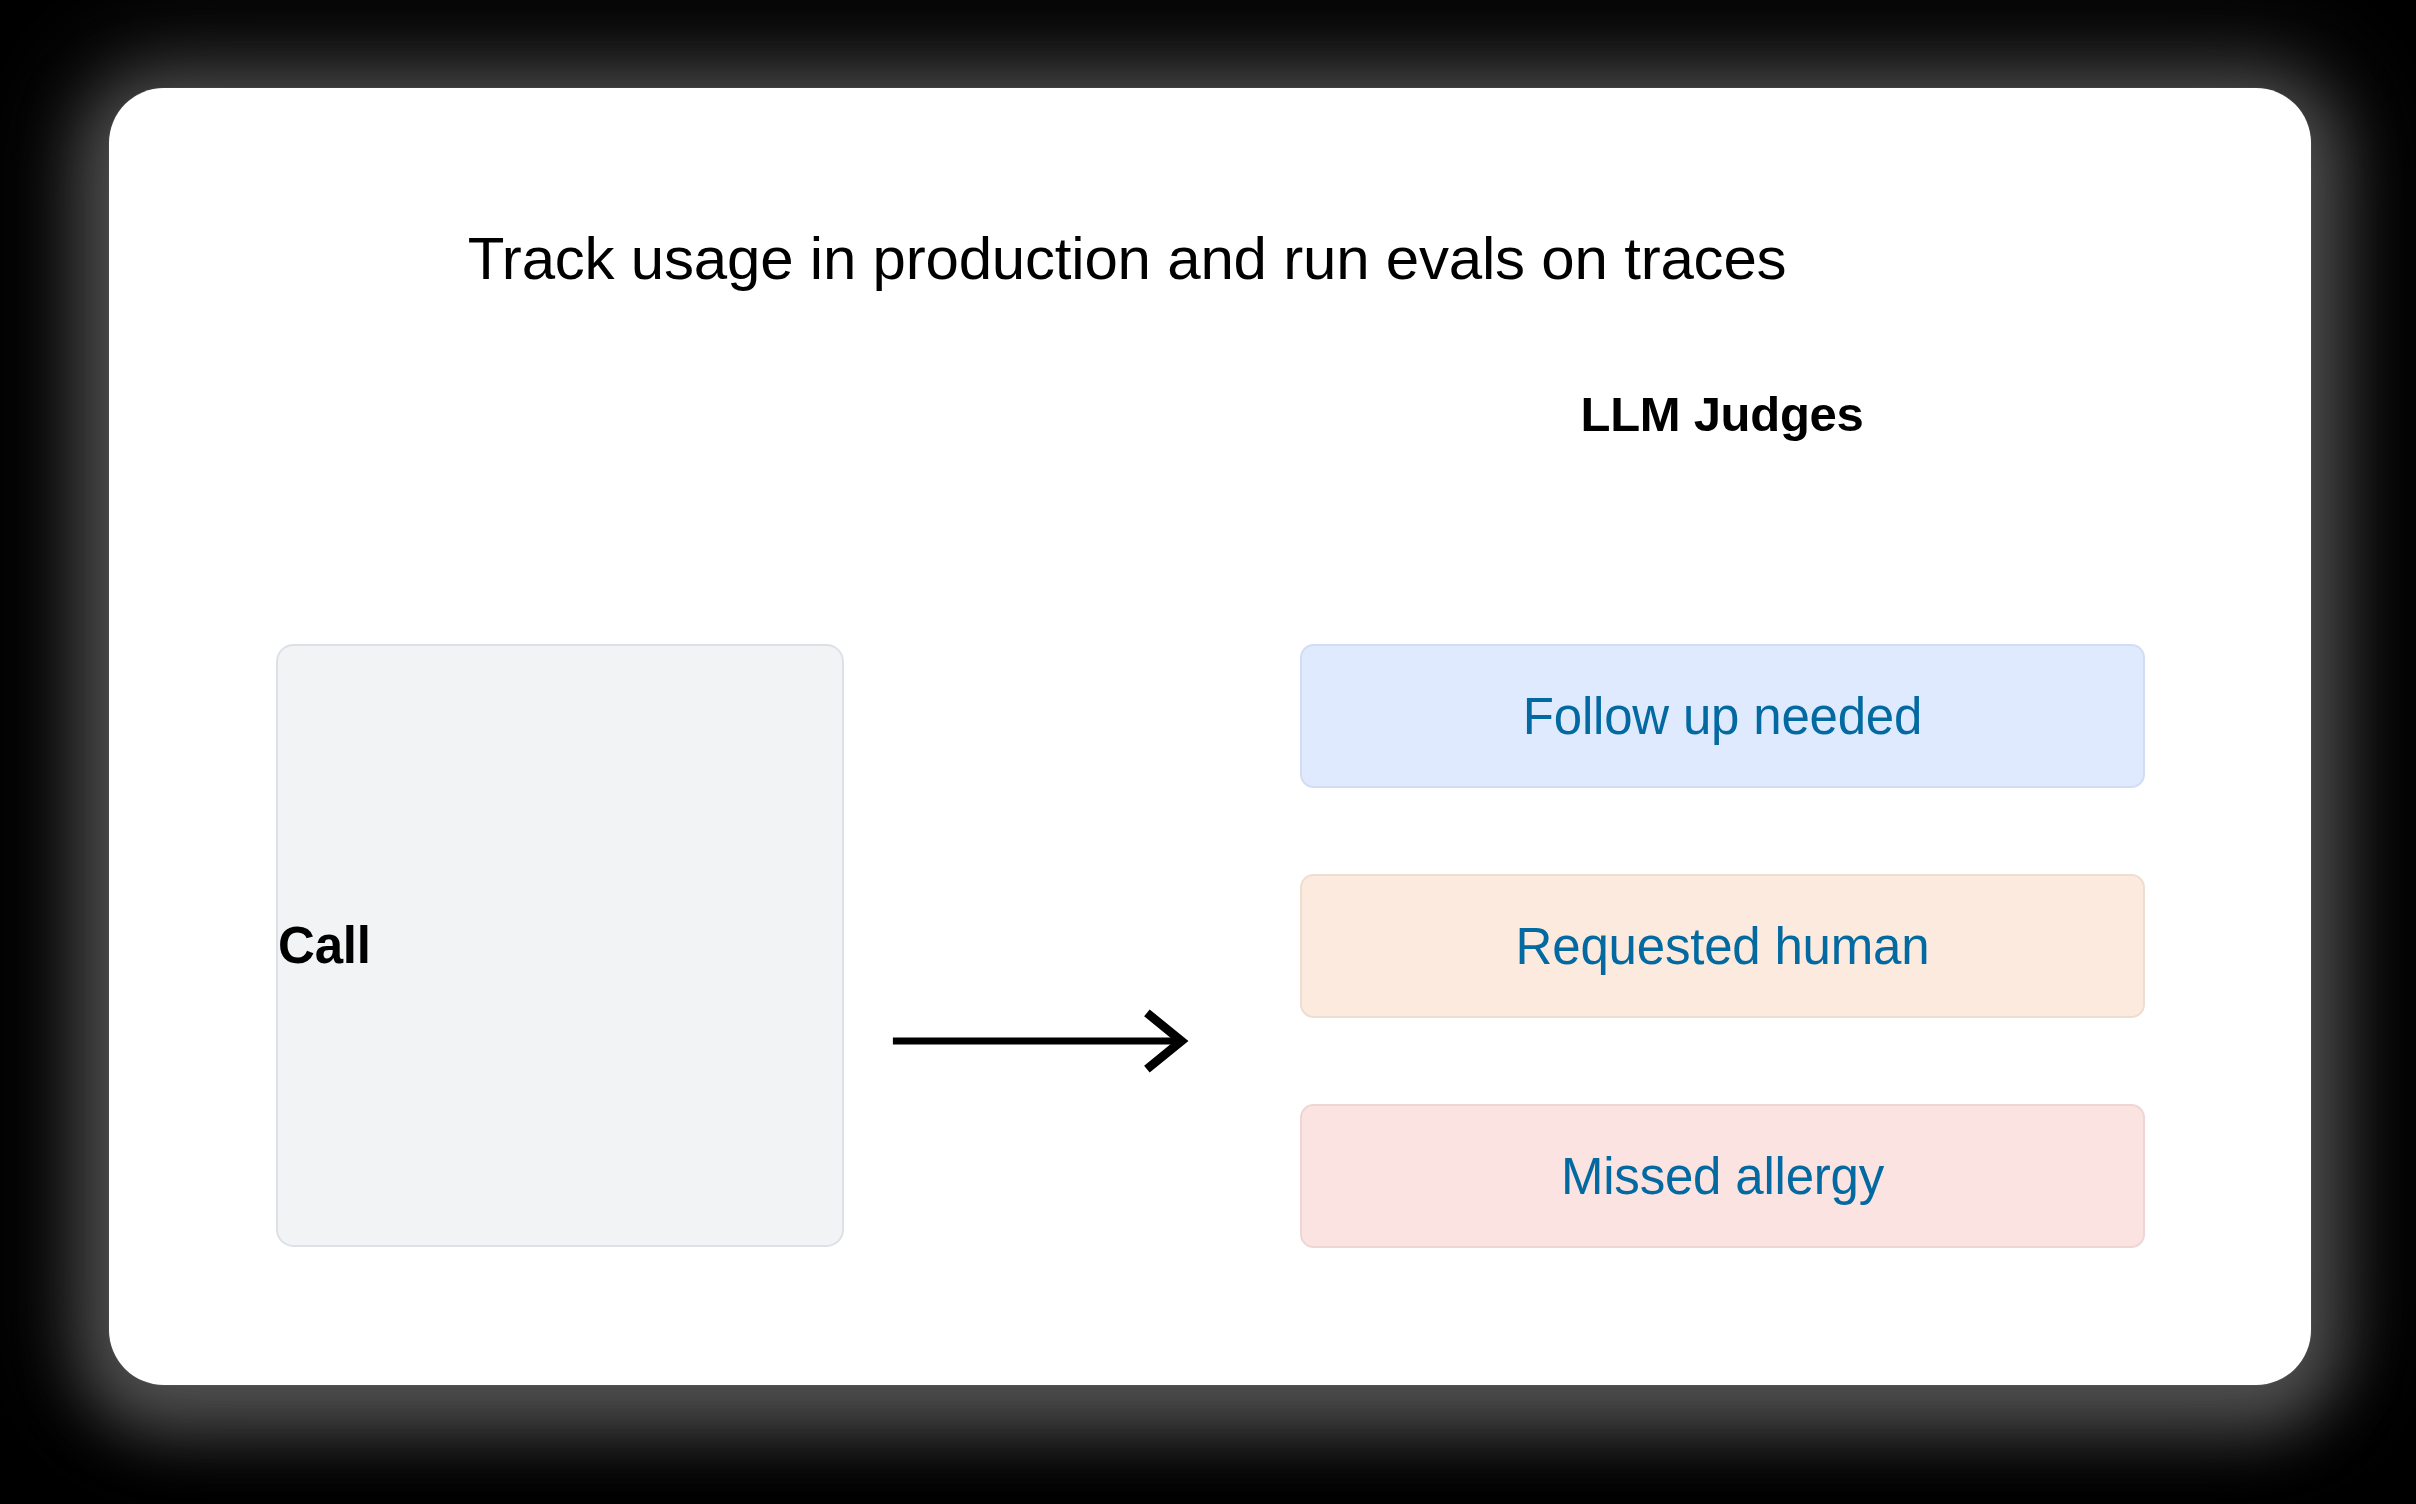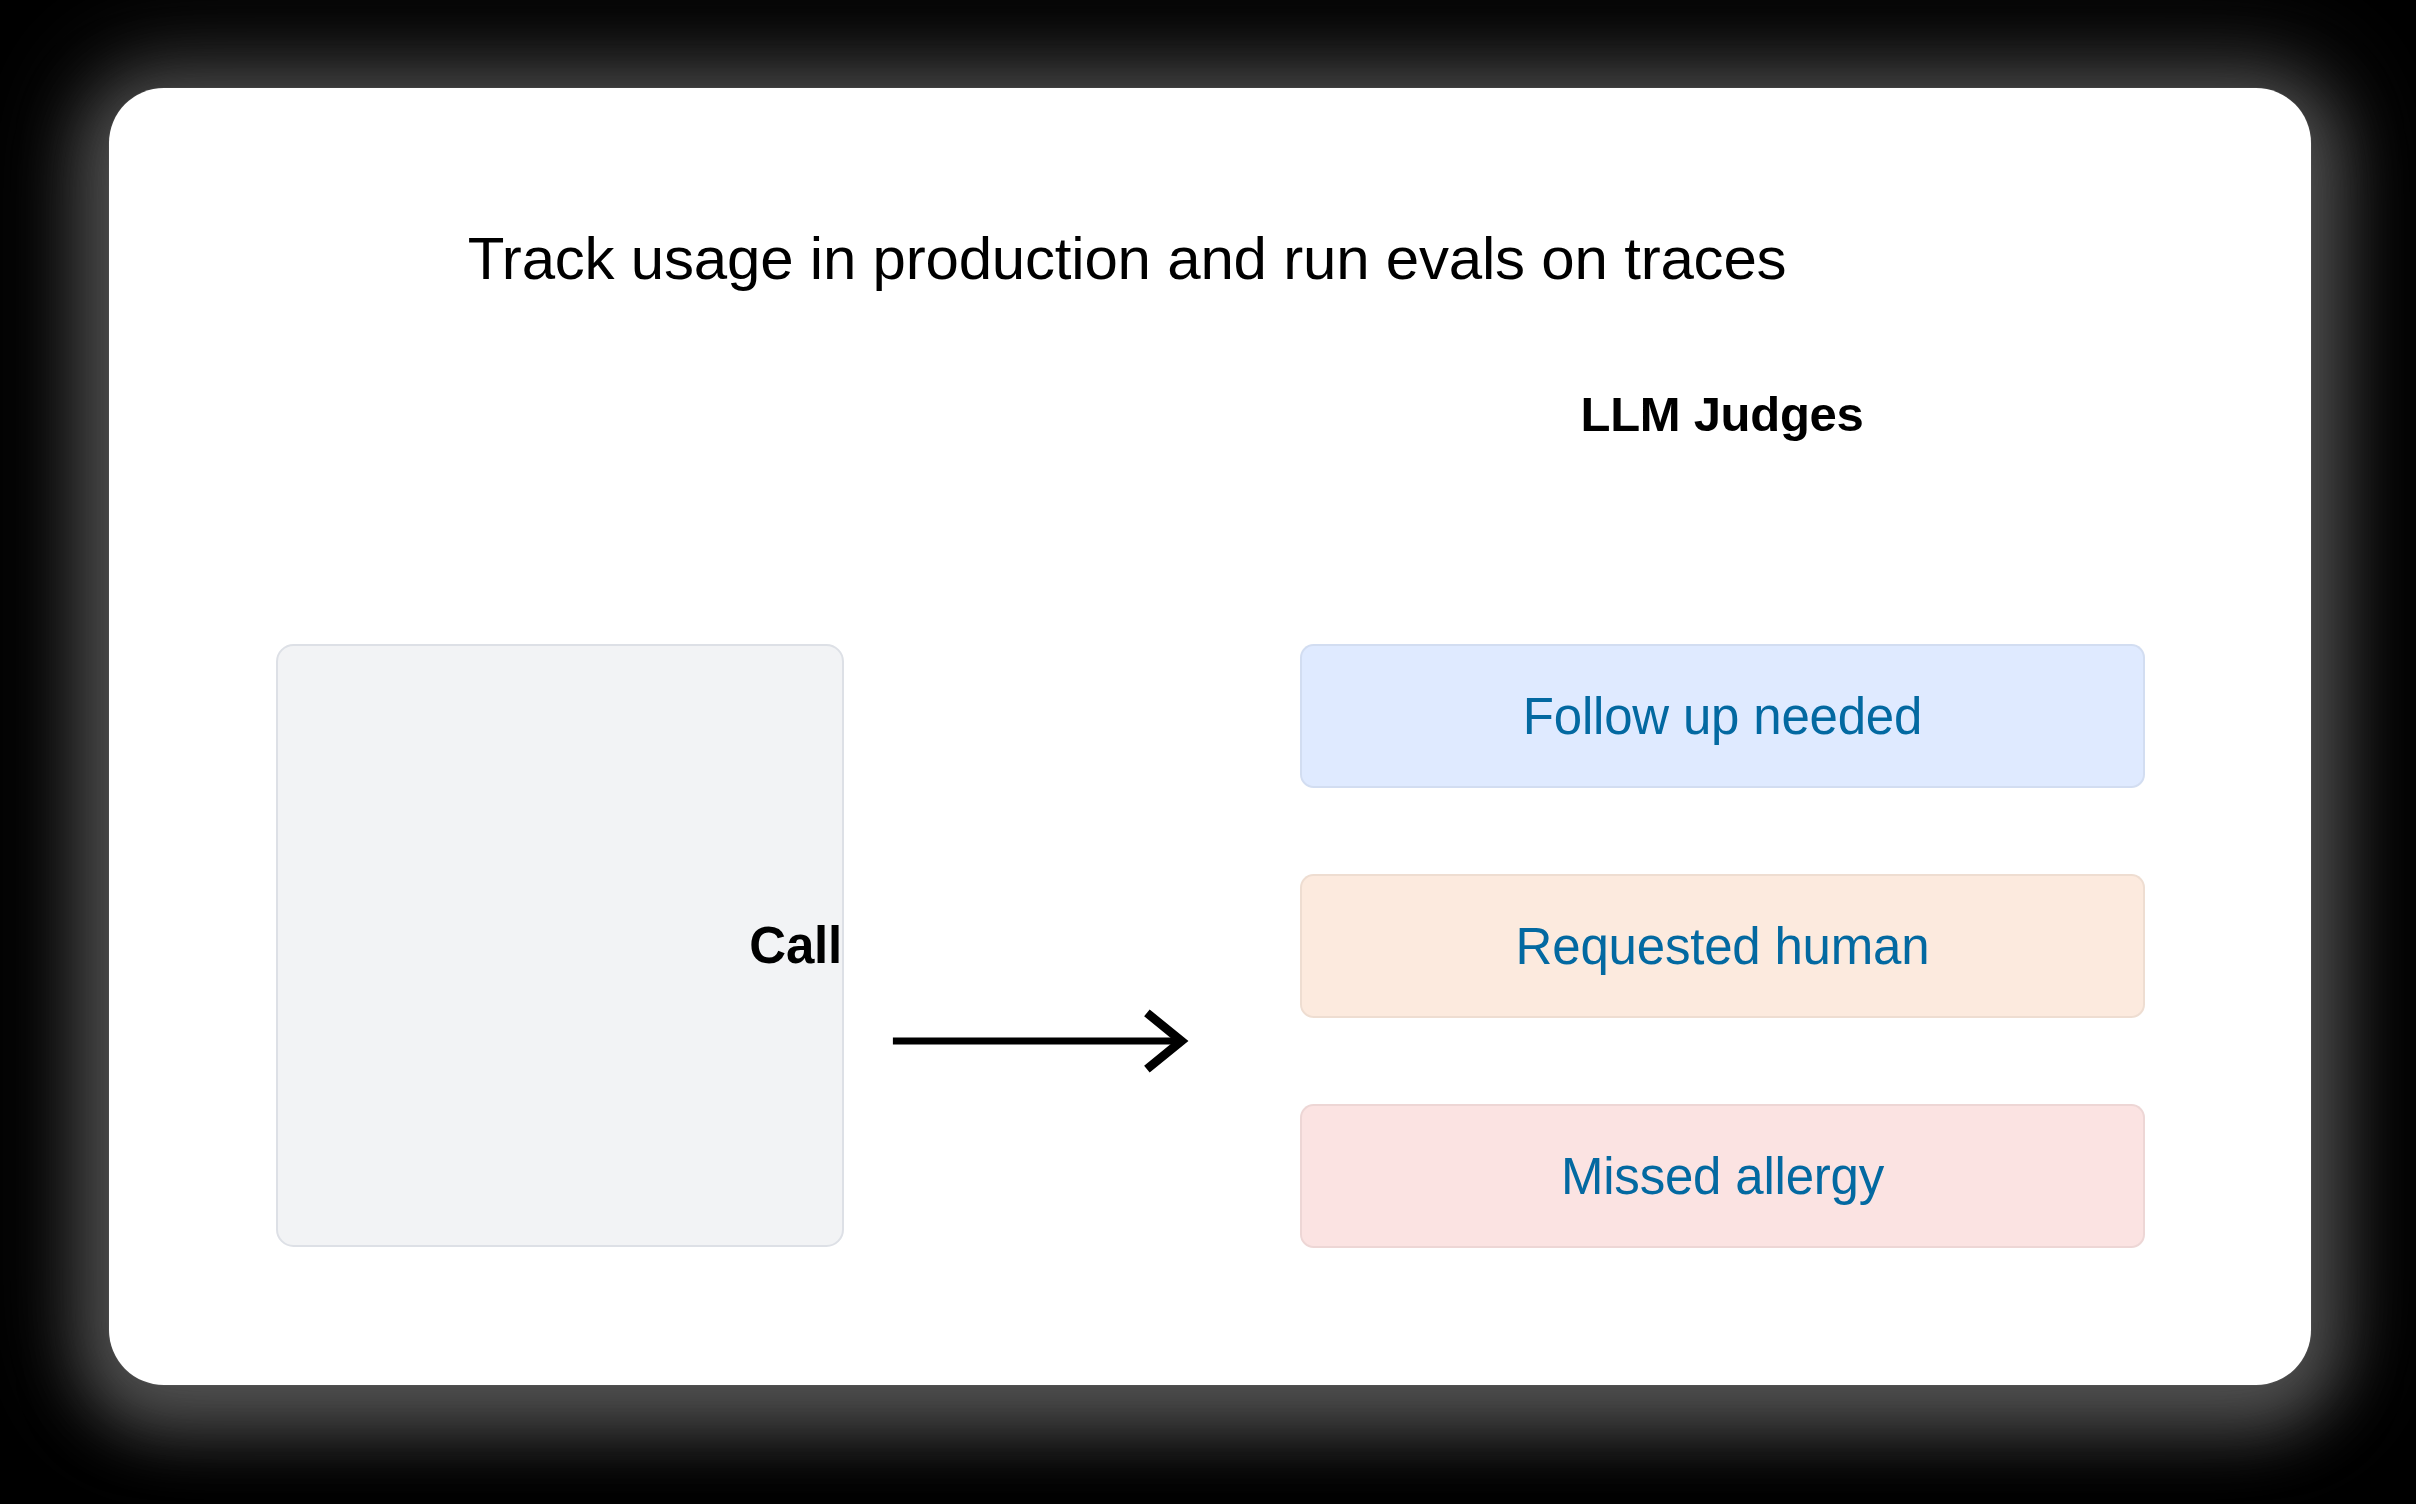--- a/index.html
+++ b/index.html
@@ -74,21 +74,21 @@
     left: 167px;
     top: 556px;
     width: 568px;
     height: 603px;
     background: #f2f3f5;
     border: 2px solid #dde0e6;
     border-radius: 17.6px;
     box-sizing: border-box;
     display: flex;
     align-items: center;
-    justify-content: flex-end;
+    justify-content: flex-start;
   }
   .call-label {
     font-size: 51px;
     font-weight: 700;
     color: #000000;
     letter-spacing: -0.2px;
   }
 
   
   .flow-arrow {

